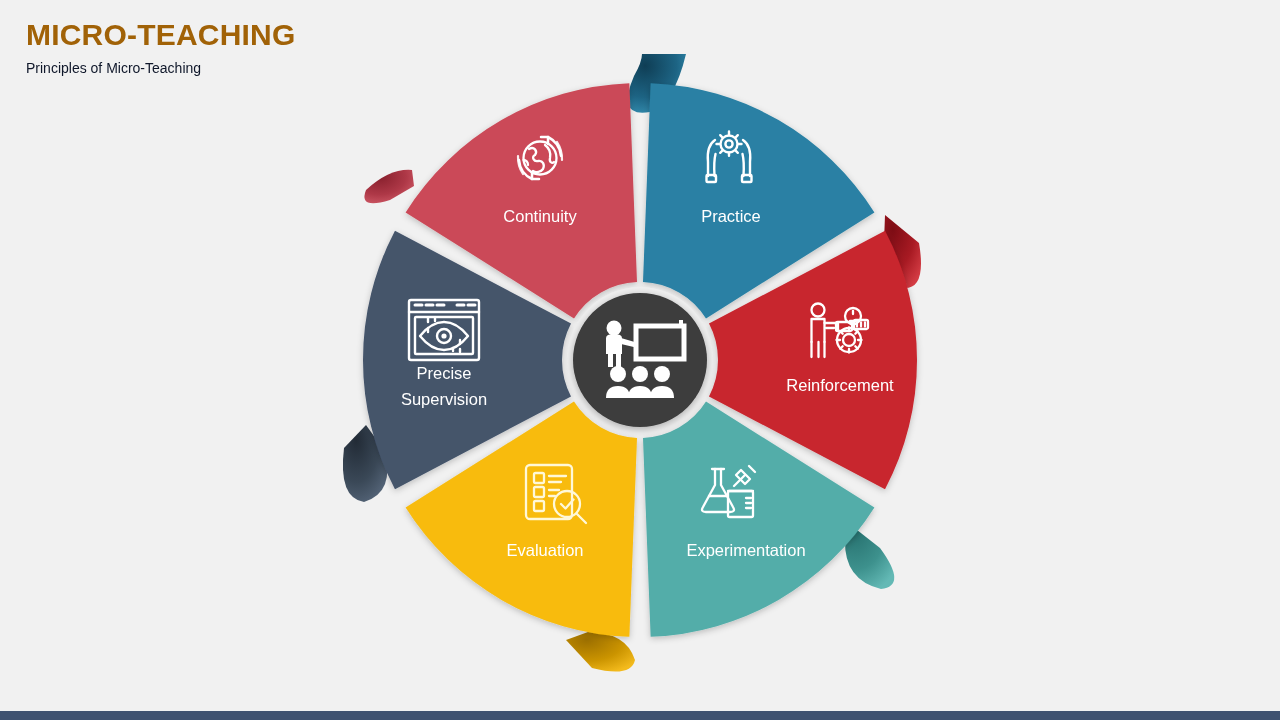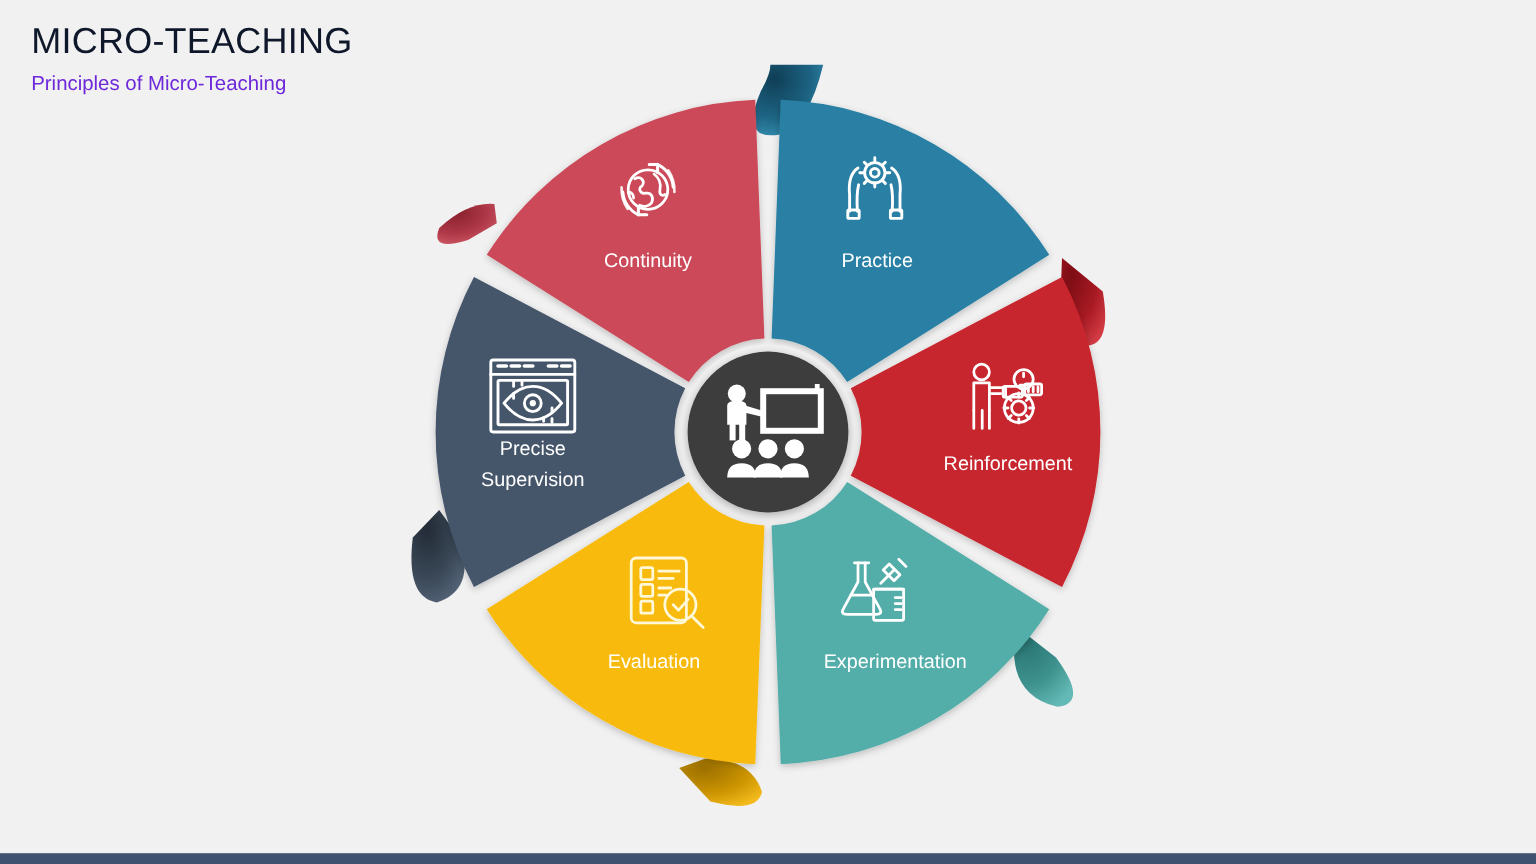--- a/index.html
+++ b/index.html
@@ -19,31 +19,31 @@
     inset: 0;
     background: #f1f1f1;
   }
   #header {
     position: absolute;
     left: 26px;
     top: 18px;
   }
   #title {
     font-size: 30px;
-    font-weight: normal;
-    color: #0f172a;
+    font-weight: bold;
+    color: #a16207;
     letter-spacing: 0.2px;
     line-height: 1.1;
     margin: 0;
     white-space: nowrap;
   }
   #subtitle {
-    font-size: 17px;
+    font-size: 14px;
     font-weight: normal;
-    color: #6d28d9;
+    color: #0f172a;
     margin: 10px 0 0 0;
     line-height: 1.1;
     white-space: nowrap;
   }
   #wheel-wrap {
     position: absolute;
     left: 0;
     top: 0;
     width: 1280px;
     height: 720px;

